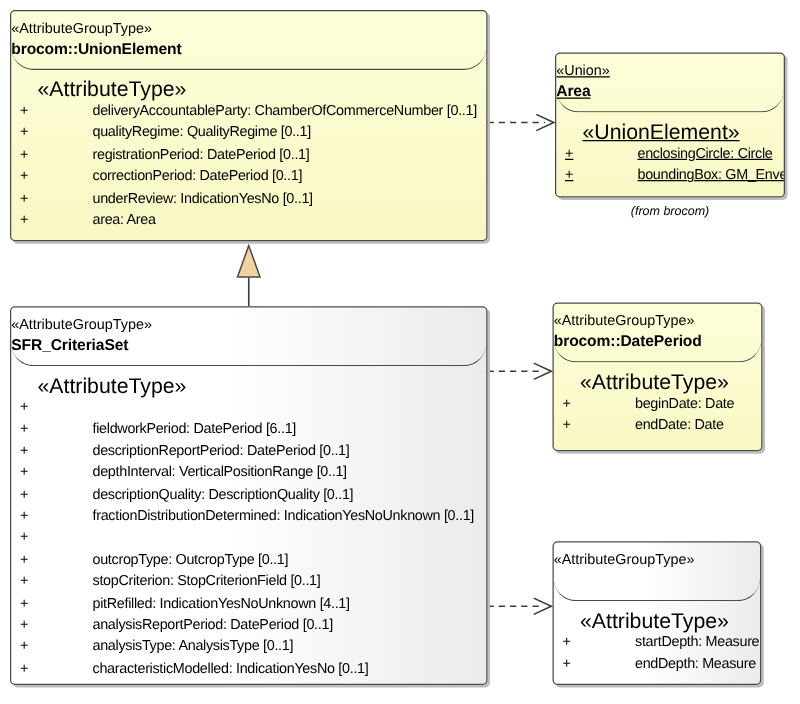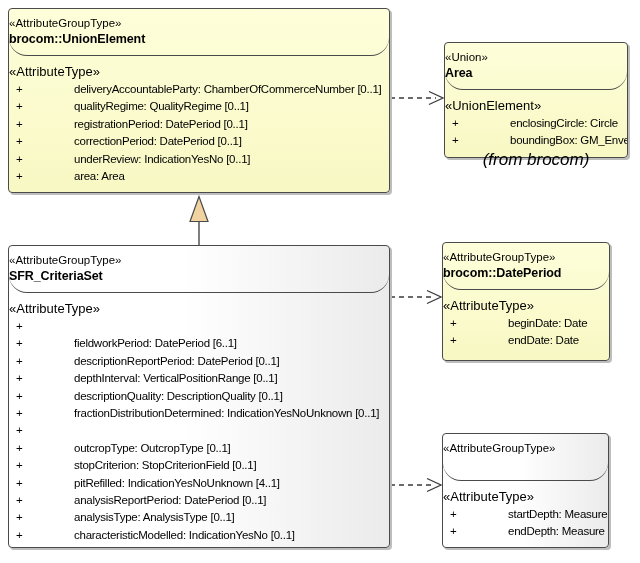--- a/index.html
+++ b/index.html
@@ -8,38 +8,38 @@
     font-family:"Liberation Sans", sans-serif; color:#000; overflow:hidden;
   }
   .connectors { position:absolute; left:0; top:0; width:640px; height:563px; }
   .node {
     position:absolute; border:1px solid #4a4a4a; border-radius:4px;
     box-shadow:2px 2px 0 #bdbdbd; overflow:hidden; box-sizing:border-box;
   }
   .yellow { background:linear-gradient(180deg,#fefeda 0%,#f8f8c4 100%); }
   .white  { background:linear-gradient(90deg,#ffffff 45%,#ebebeb 100%); }
   #boxA { left:8px;   top:8px;   width:382px; height:185px; }
-  #boxB { left:444px; top:42px;  width:184px; height:116px; }
+  #boxB { left:444px; top:42px;  width:184px; height:116px;text-decoration:underline; }
   #boxC { left:8px;   top:245px; width:382px; height:303px; }
   #boxD { left:442px; top:242px; width:168px; height:119px; }
   #boxE { left:442px; top:433px; width:167px; height:115px; }
   .title {
     border-bottom:1px solid #4a4a4a; text-align:left;
     padding-top:8px; height:38px;border-radius:18px;
   }
   .stereo { font-size:11.5px; }
   .name   { font-size:12.5px; font-weight:700; margin-top:3px; letter-spacing:-0.1px; }
   .section { padding-top:7px; }
-  .attr-label { font-size:13px; height:18px; line-height:18px; }
+  .attr-label { padding-left:21px; font-size:17px; height:18px; line-height:18px; }
   .attr-row { display:flex; font-size:11.5px; height:17.4px; line-height:17.4px; white-space:nowrap; }
   .attr-row .vis { flex:0 0 21px; padding-left:7px; box-sizing:border-box; }
   .attr-row .txt { letter-spacing:-0.25px;margin-left:44px; }
   .origin-note {
-    position:absolute; left:444px; top:150px; width:184px;
-    text-align:center; font-size:17px; font-style:italic;
+    position:absolute; left:444px; top:164px; width:184px;
+    text-align:center; font-size:10px; font-style:italic;
   }
 </style>
 </head>
 <body>
 
 <div class="canvas">
 
   <svg class="connectors" viewBox="0 0 640 563" xmlns="http://www.w3.org/2000/svg">
     <g>
       <line x1="199" y1="245" x2="199" y2="222" stroke="#3a3a3a" stroke-width="1.3"></line>

